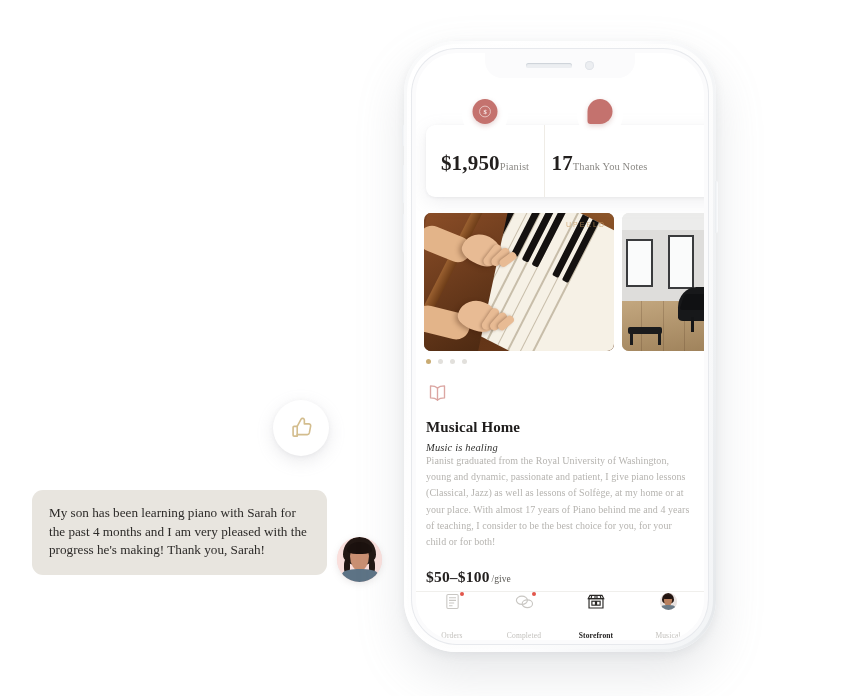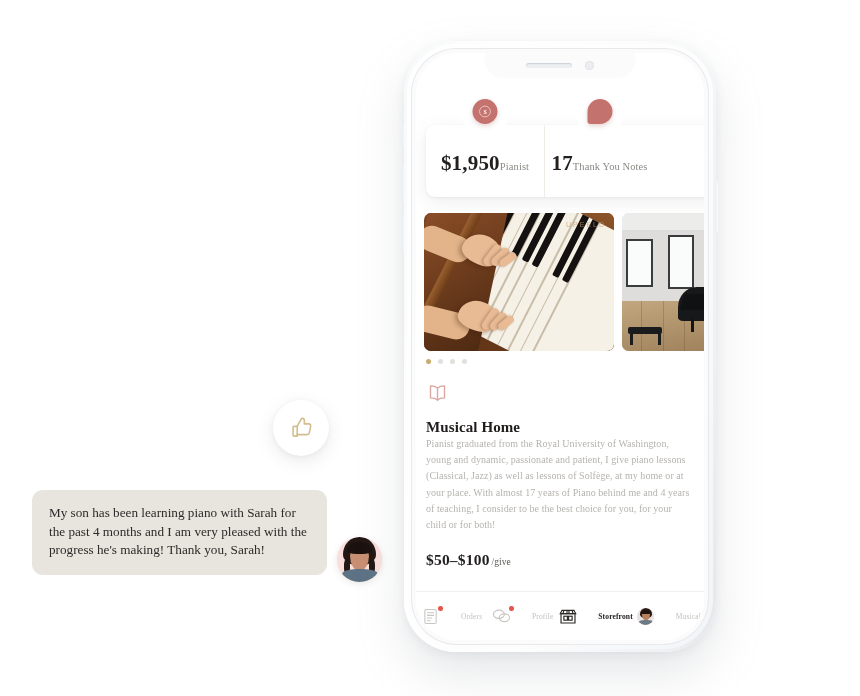--- a/index.html
+++ b/index.html
@@ -137,21 +137,21 @@
   .price-row{ margin-top:18px; display:flex; align-items:baseline; }
   .price-main{ font-size:15.5px; font-weight:bold; color:#221f1e; letter-spacing:.2px;}
   .price-unit{ font-size:9.5px; color:#5b5955; margin-left:2px; }
 
   
   .tabbar{
     position:absolute; left:0; right:0; bottom:0; height:49px;
     background:#fff; border-top:1px solid #f0efec;
     display:flex; align-items:center; z-index:14;
   }
-  .tab{ flex:1 1 0; display:flex; flex-direction:row; align-items:center; justify-content:center;
+  .tab{ flex:1 1 0; display:flex; flex-direction:column; align-items:center; justify-content:center;
         position:relative; height:100%; gap:20px; }
   .tab-ico{ position:relative; width:20px; height:18px; display:flex; align-items:center; justify-content:center;}
   .tab-lbl{ font-size:7.5px; color:#c3c1bd; letter-spacing:.15px; }
   .tab.active .tab-lbl{ color:#1f1d1c; font-weight:bold; }
   .ndot{ position:absolute; top:-1px; right:-2px; width:4.5px; height:4.5px; border-radius:50%; background:#e2564b; }
   .tab-avatar{ width:17px; height:17px; border-radius:50%; overflow:hidden; position:relative; background:#efe3e0;}
 
   
   .chat-bubble{
     position:absolute; left:32px; top:490px; width:295px;
@@ -323,20 +323,21 @@
 
       <div class="listing">
         <div class="book-icon">
           <svg width="23" height="20" viewBox="0 0 24 22" fill="none" stroke="#dba6a2" stroke-width="1.5" stroke-linecap="round" stroke-linejoin="round">
             <path d="M12 5.6C10.2 3.9 7.6 3.2 4.3 3.2v13.2c3.3 0 5.9.7 7.7 2.4"></path>
             <path d="M12 5.6c1.8-1.7 4.4-2.4 7.7-2.4v13.2c-3.3 0-5.9.7-7.7 2.4"></path>
             <path d="M12 5.6v13.2"></path>
           </svg>
         </div>
         <div class="listing-title">Musical Home</div>
+        <div class="listing-sub">Music is healing</div>
         <div class="listing-desc">Pianist graduated from the Royal University of Washington, young and dynamic, passionate and patient, I give piano lessons (Classical, Jazz) as well as lessons of Solfège, at my home or at your place. With almost 17 years of Piano behind me and 4 years of teaching, I consider to be the best choice for you, for your child or for both!</div>
         <div class="price-row">
           <span class="price-main">$50–$100</span>
           <span class="price-unit">/give</span>
         </div>
       </div>
 
       <div class="tabbar">
 
         <div class="tab">
@@ -354,21 +355,21 @@
         </div>
 
         <div class="tab">
           <div class="tab-ico">
             <svg width="19" height="16" viewBox="0 0 22 18" fill="none" stroke="#c9c7c3" stroke-width="1.3">
               <ellipse cx="8" cy="7" rx="6.4" ry="4.8"></ellipse>
               <ellipse cx="14.3" cy="11" rx="6" ry="4.5"></ellipse>
             </svg>
             <div class="ndot"></div>
           </div>
-          <div class="tab-lbl">Profile</div>
+          <div class="tab-lbl">Completed</div>
         </div>
 
         <div class="tab active">
           <div class="tab-ico">
             <svg width="18" height="17" viewBox="0 0 20 19" fill="none" stroke="#2a2826" stroke-width="1.3">
               <path d="M2.2 6.2h15.6v10.6H2.2z"></path>
               <path d="M1.4 6.2l1.9-3.6h13.4l1.9 3.6z"></path>
               <line x1="5.2" y1="2.6" x2="4.5" y2="6.2"></line>
               <line x1="9" y1="2.6" x2="8.8" y2="6.2"></line>
               <line x1="11" y1="2.6" x2="11.2" y2="6.2"></line>

